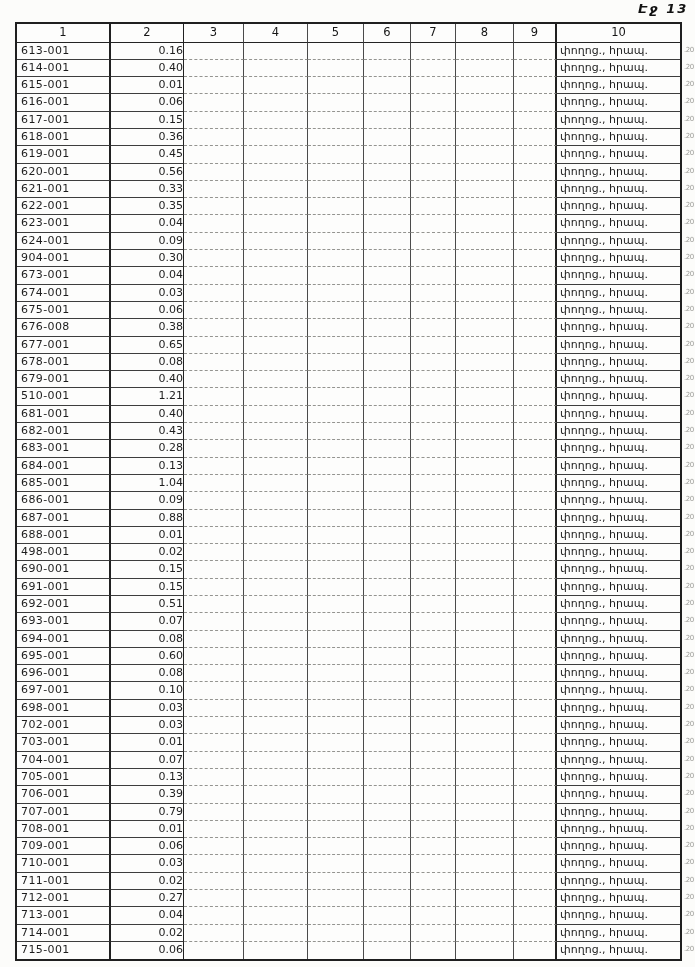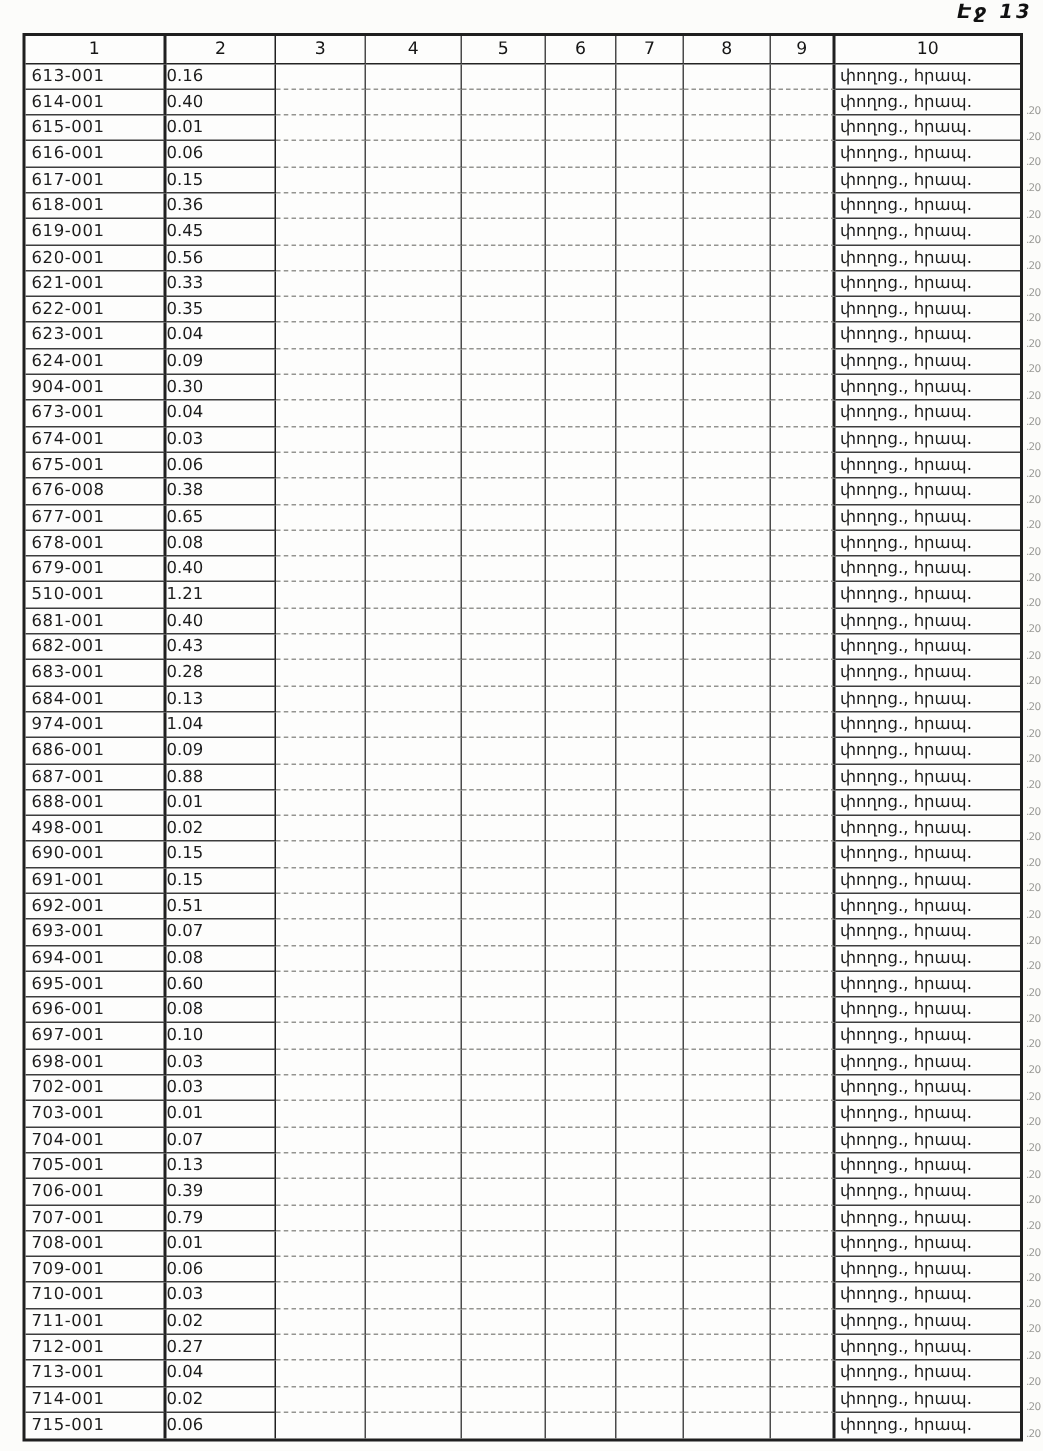--- a/index.html
+++ b/index.html
@@ -32,21 +32,21 @@
   .td {
     height: 100%;
     overflow: hidden;
     white-space: nowrap;
     font-size: 11px;
     line-height: 16px;
     border-right: 1px solid #4a4a4a;
   }
   
   .c1  { width: 94px; padding-left: 4px; border-right: 2px solid #202020; letter-spacing: 0.4px; }
-  .c2  { width: 73px; text-align: left; border-right: 1.5px solid #202020; }
+  .c2  { width: 73px; text-align: right; border-right: 1.5px solid #202020; }
   .c3  { width: 60px; }
   .c4  { width: 64px; }
   .c5  { width: 56px; }
   .c6  { width: 47px; }
   .c7  { width: 45px; }
   .c8  { width: 58px; }
   .c9  { width: 43px; border-right: 2px solid #202020; }
   .c10 { flex: 1; padding-left: 3px; border-right: none; }
   
   .tr:not(:last-child) .td.solid { border-bottom: 1px solid #3d3d3d; }
@@ -60,21 +60,20 @@
   }
   
   .edge-mark {
     position: absolute;
     left: calc(100% + 4px);
     top: 3px;
     font-size: 7px;
     color: #8b8b87;
     letter-spacing: -0.5px;
     opacity: 0.85;
-    margin-top: 24px;
   }
 </style>
 </head>
 <body>
 
 <div class="page-label">Էջ 13</div>
 
 <div class="scan-table">
     <div class="tr header">
       <div class="td c1">1</div>
@@ -407,21 +406,21 @@
       <div class="td c4 mid"></div>
       <div class="td c5 mid"></div>
       <div class="td c6 mid"></div>
       <div class="td c7 mid"></div>
       <div class="td c8 mid"></div>
       <div class="td c9 mid"></div>
       <div class="td c10 solid">փողոց., հրապ.</div>
       <div class="edge-mark">.20</div>
     </div>
     <div class="tr">
-      <div class="td c1 solid">974-001</div>
+      <div class="td c1 solid">685-001</div>
       <div class="td c2 solid">1.04</div>
       <div class="td c3 mid"></div>
       <div class="td c4 mid"></div>
       <div class="td c5 mid"></div>
       <div class="td c6 mid"></div>
       <div class="td c7 mid"></div>
       <div class="td c8 mid"></div>
       <div class="td c9 mid"></div>
       <div class="td c10 solid">փողոց., հրապ.</div>
       <div class="edge-mark">.20</div>

